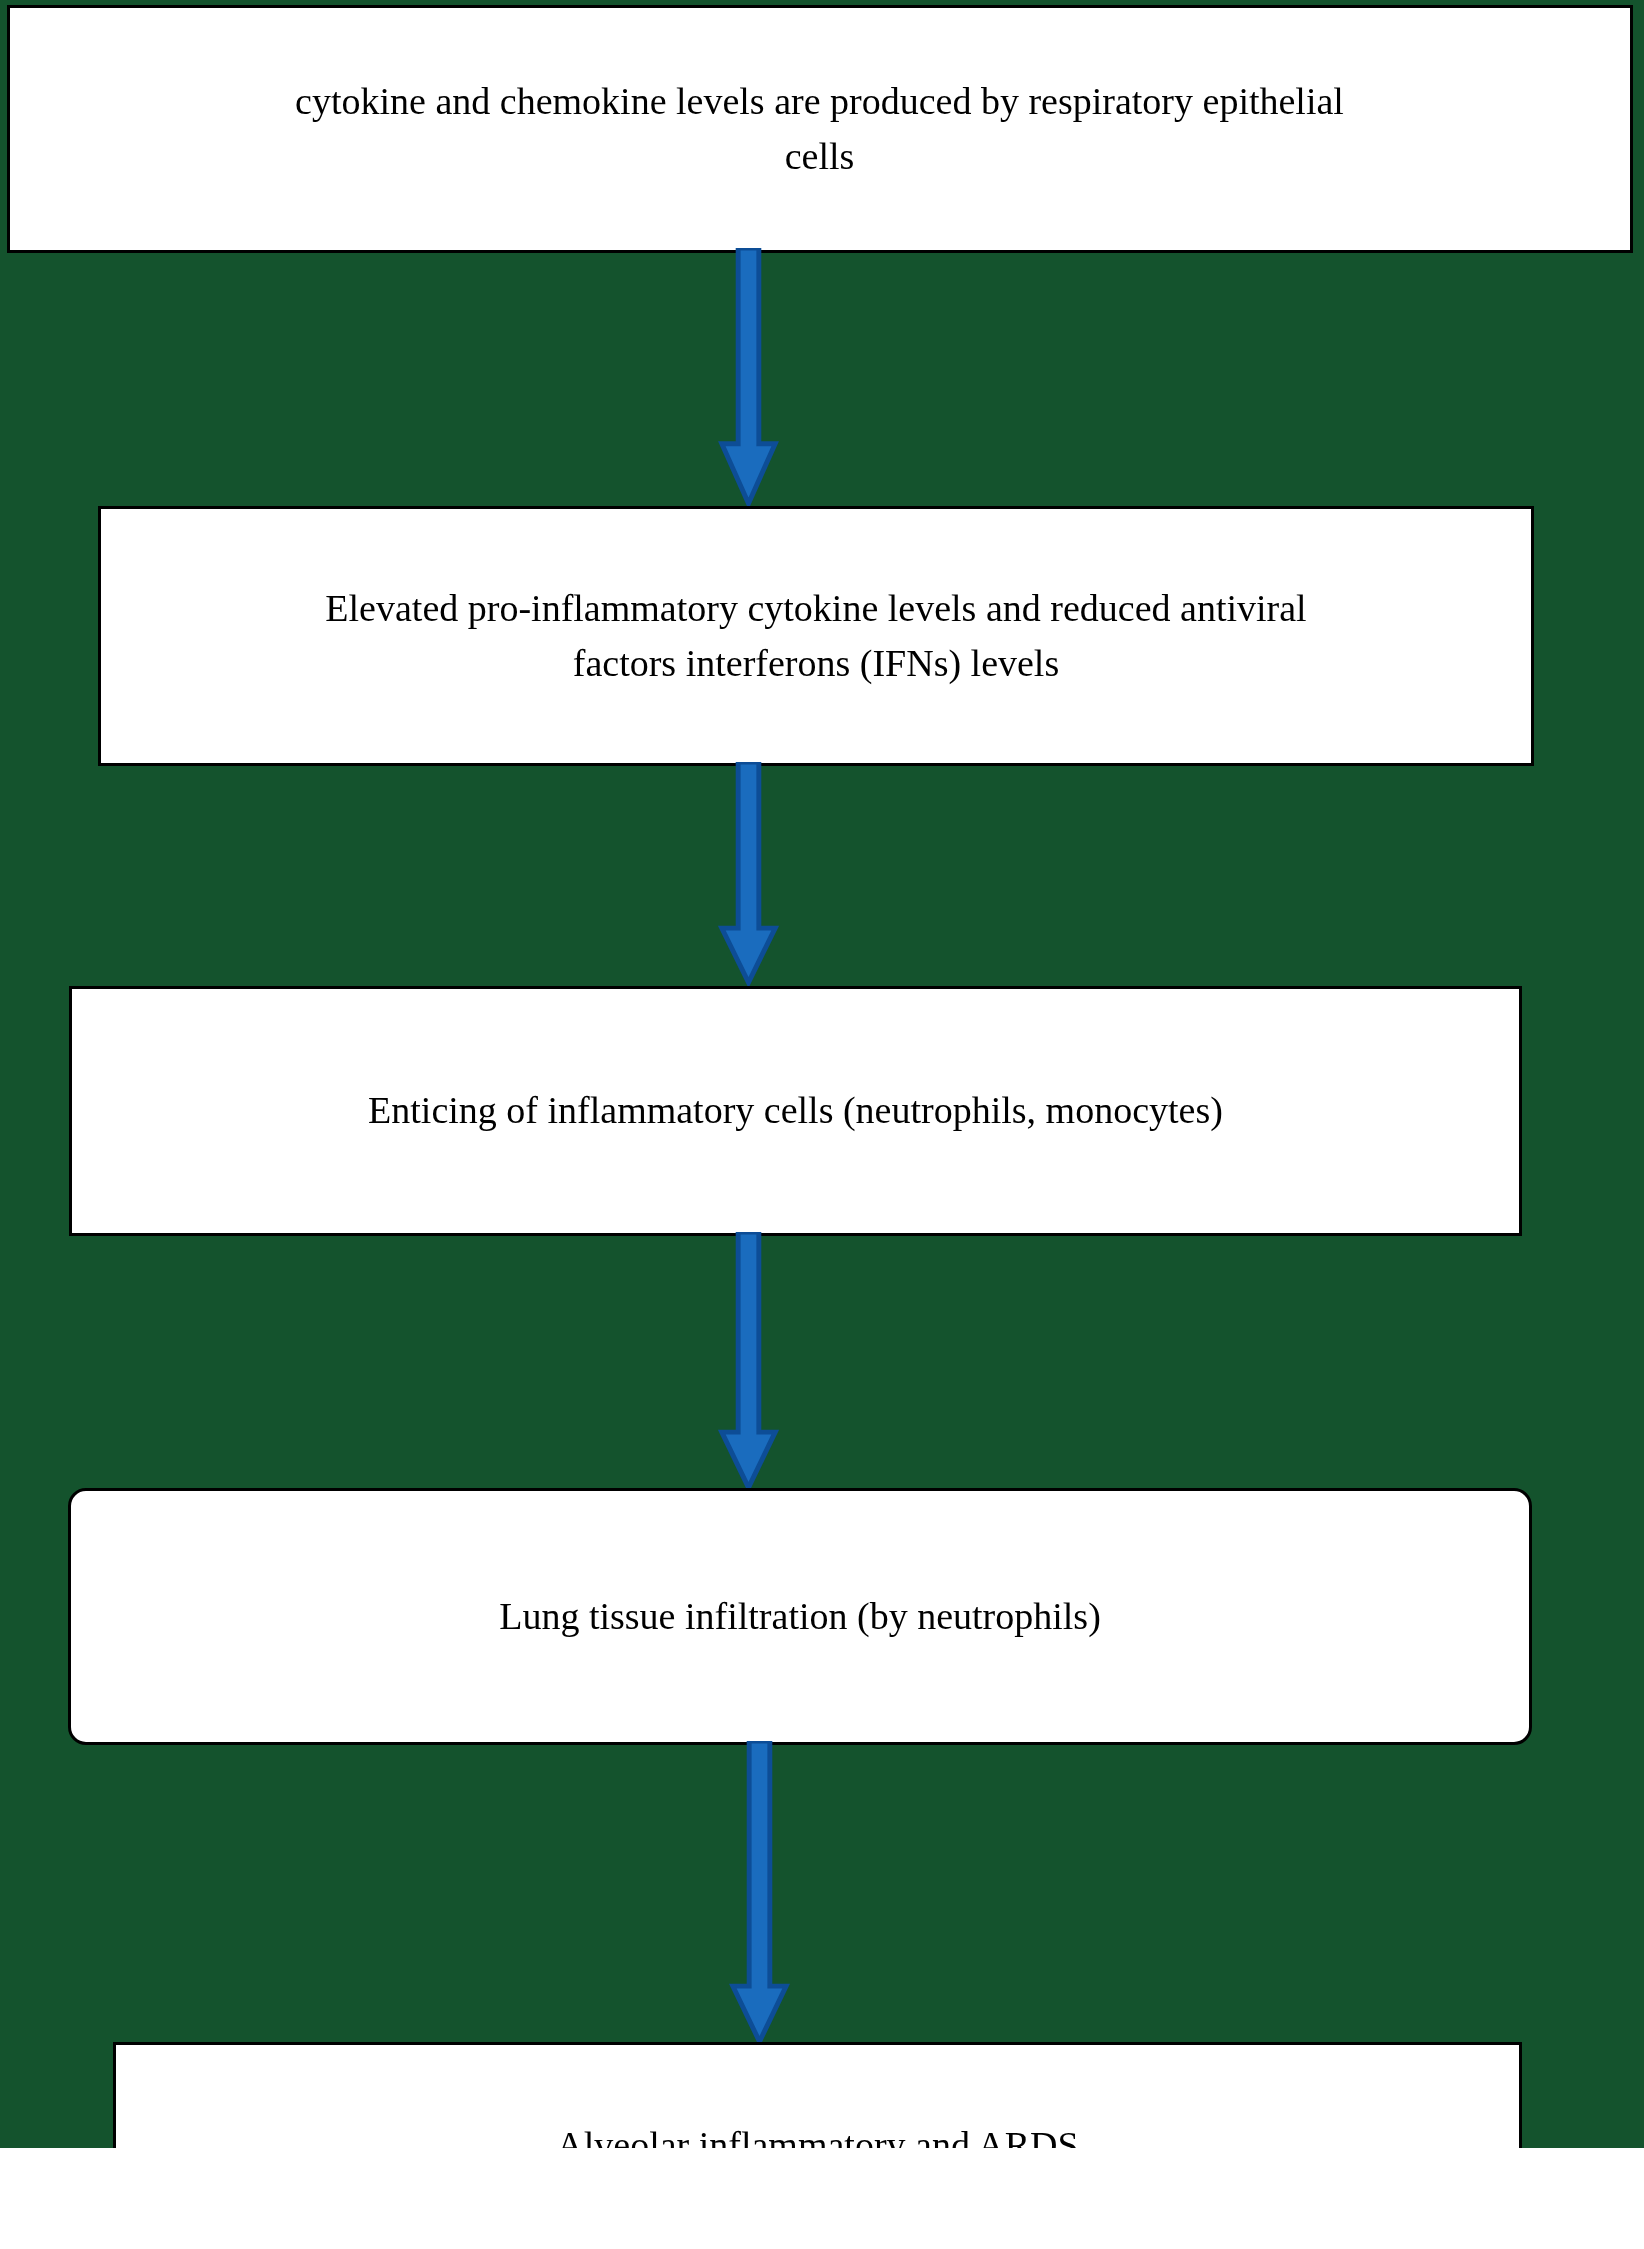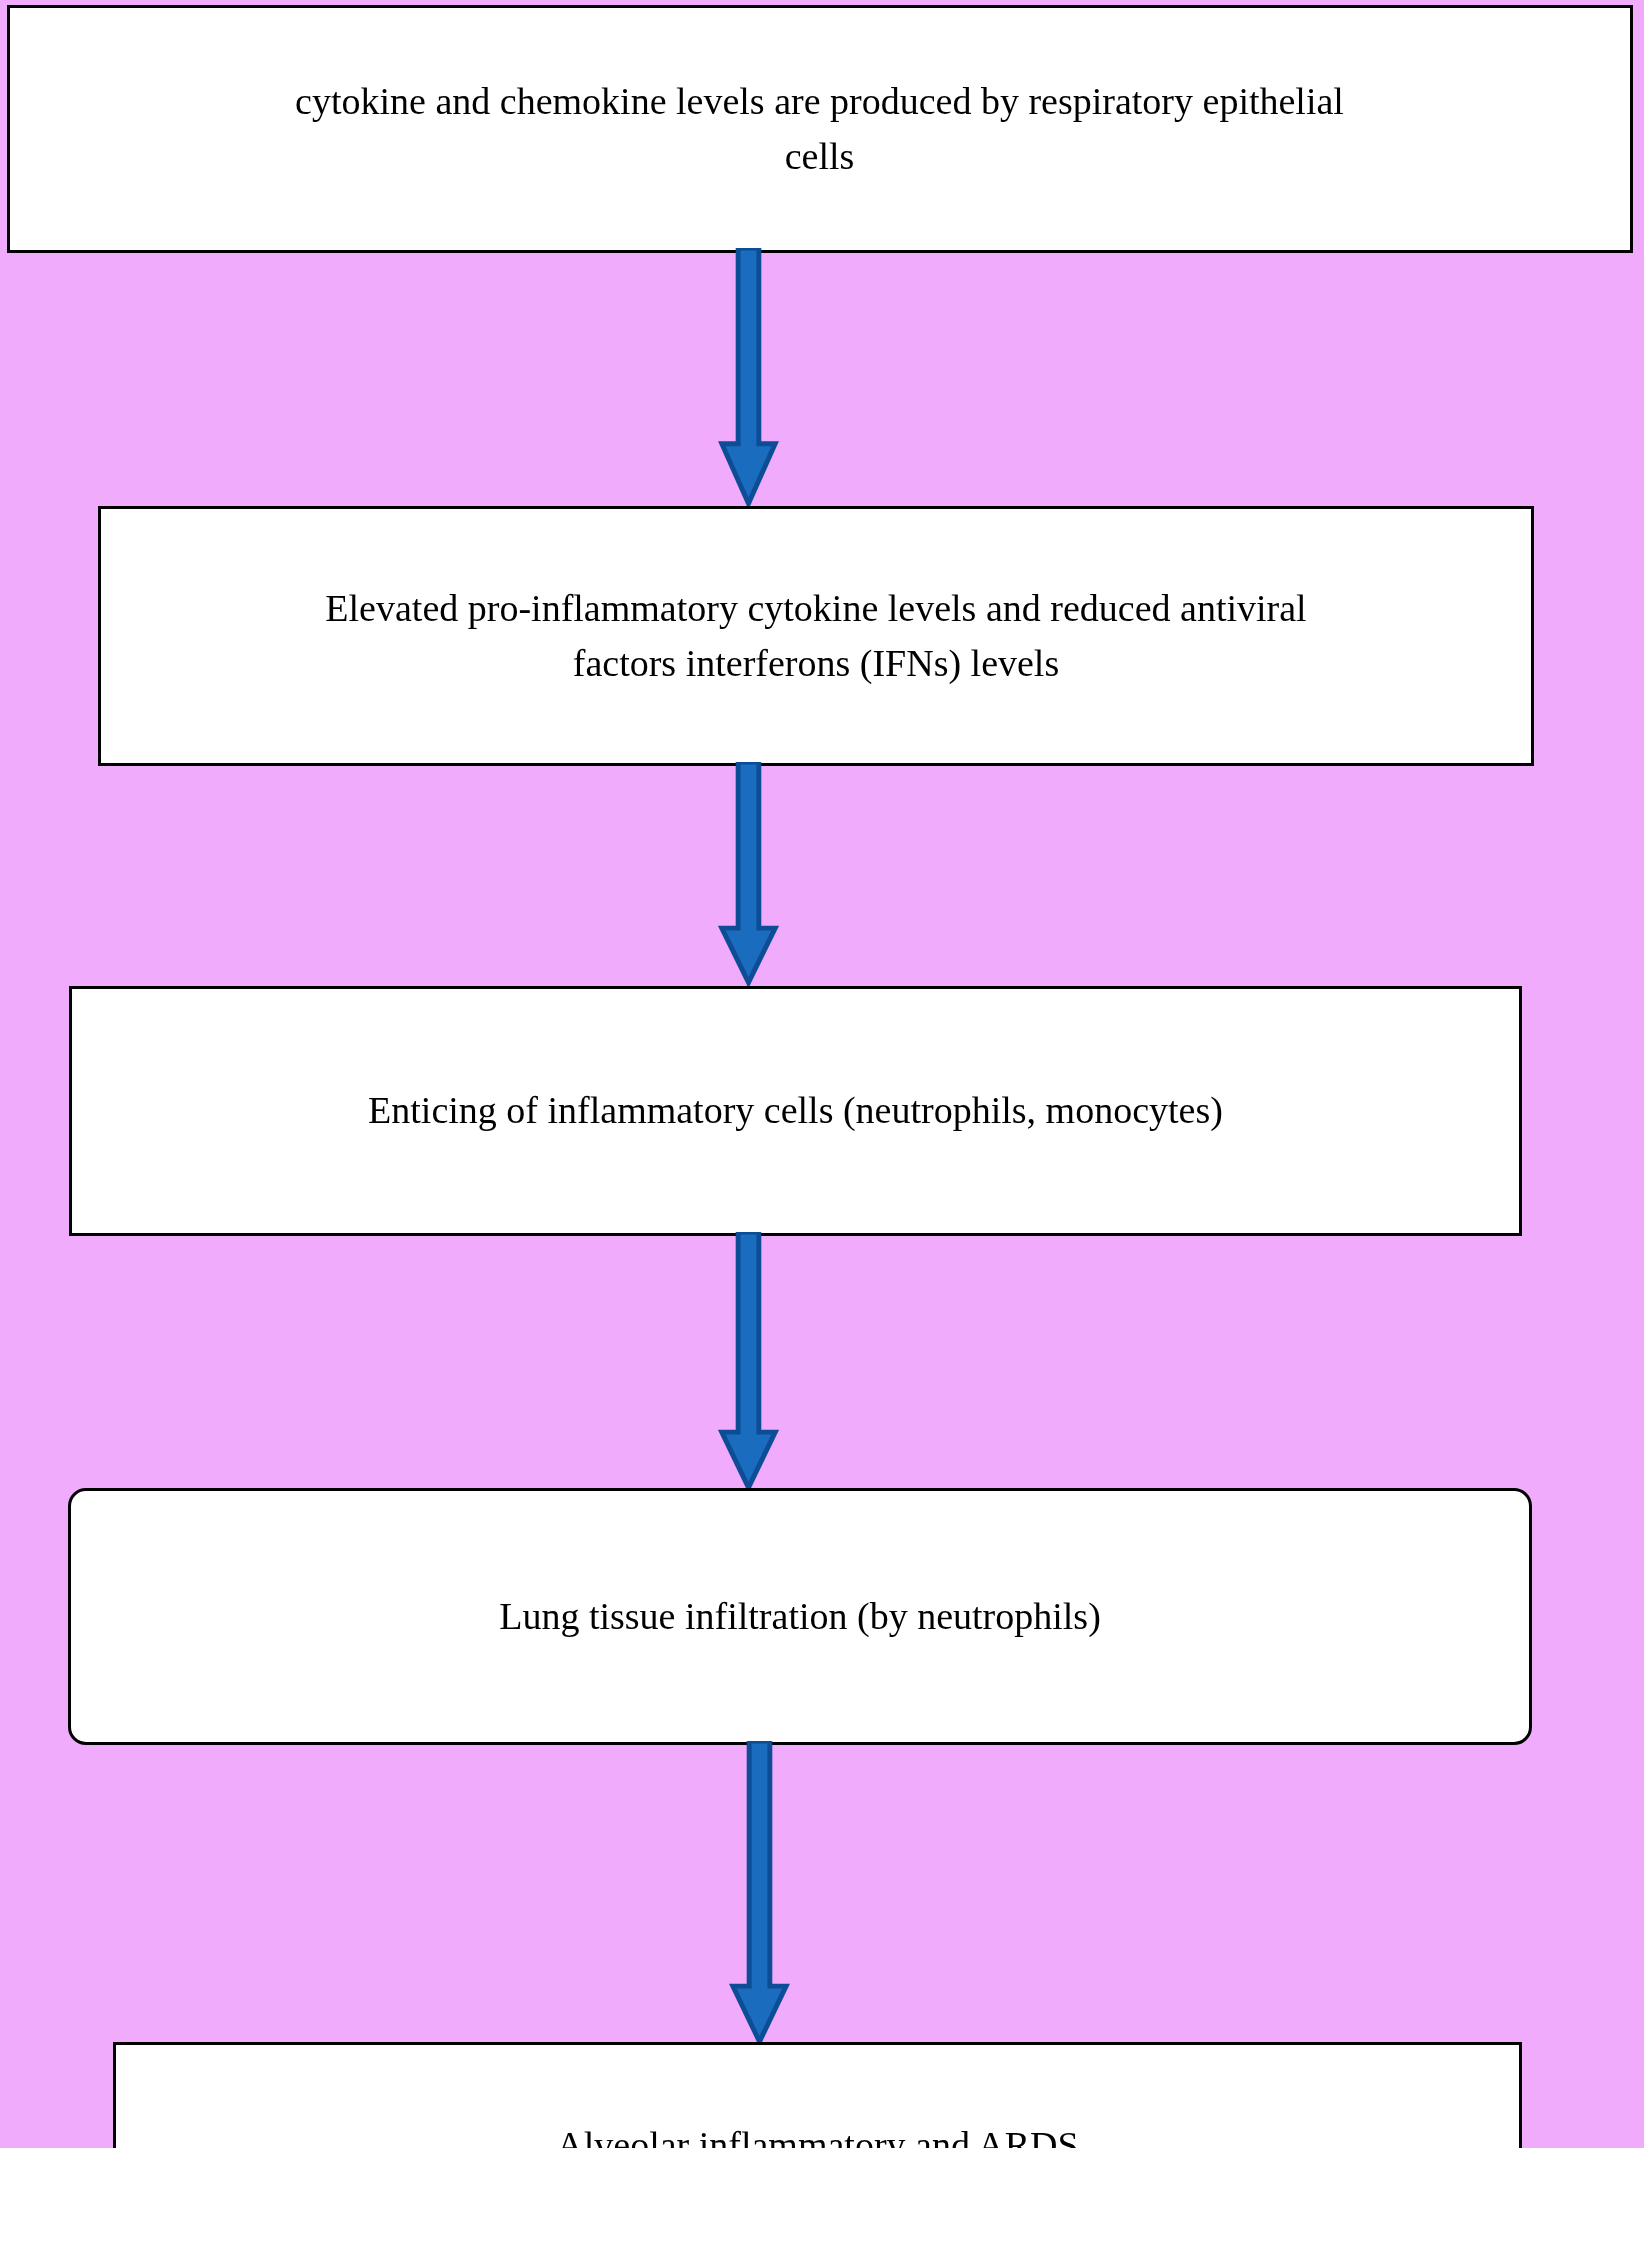--- a/index.html
+++ b/index.html
@@ -5,21 +5,21 @@
 <style>
   html, body {
     margin: 0;
     padding: 0;
     background: #ffffff;
   }
   #canvas {
     position: relative;
     width: 1644px;
     height: 2148px;
-    background: #f0abfc;
+    background: #14532d;
     overflow: hidden;
     font-family: "Liberation Serif", "DejaVu Serif", serif;
   }
   .flow-box {
     position: absolute;
     box-sizing: border-box;
     border: 3.8px solid #000000;
     background: #ffffff;
     display: flex;
     align-items: center;

